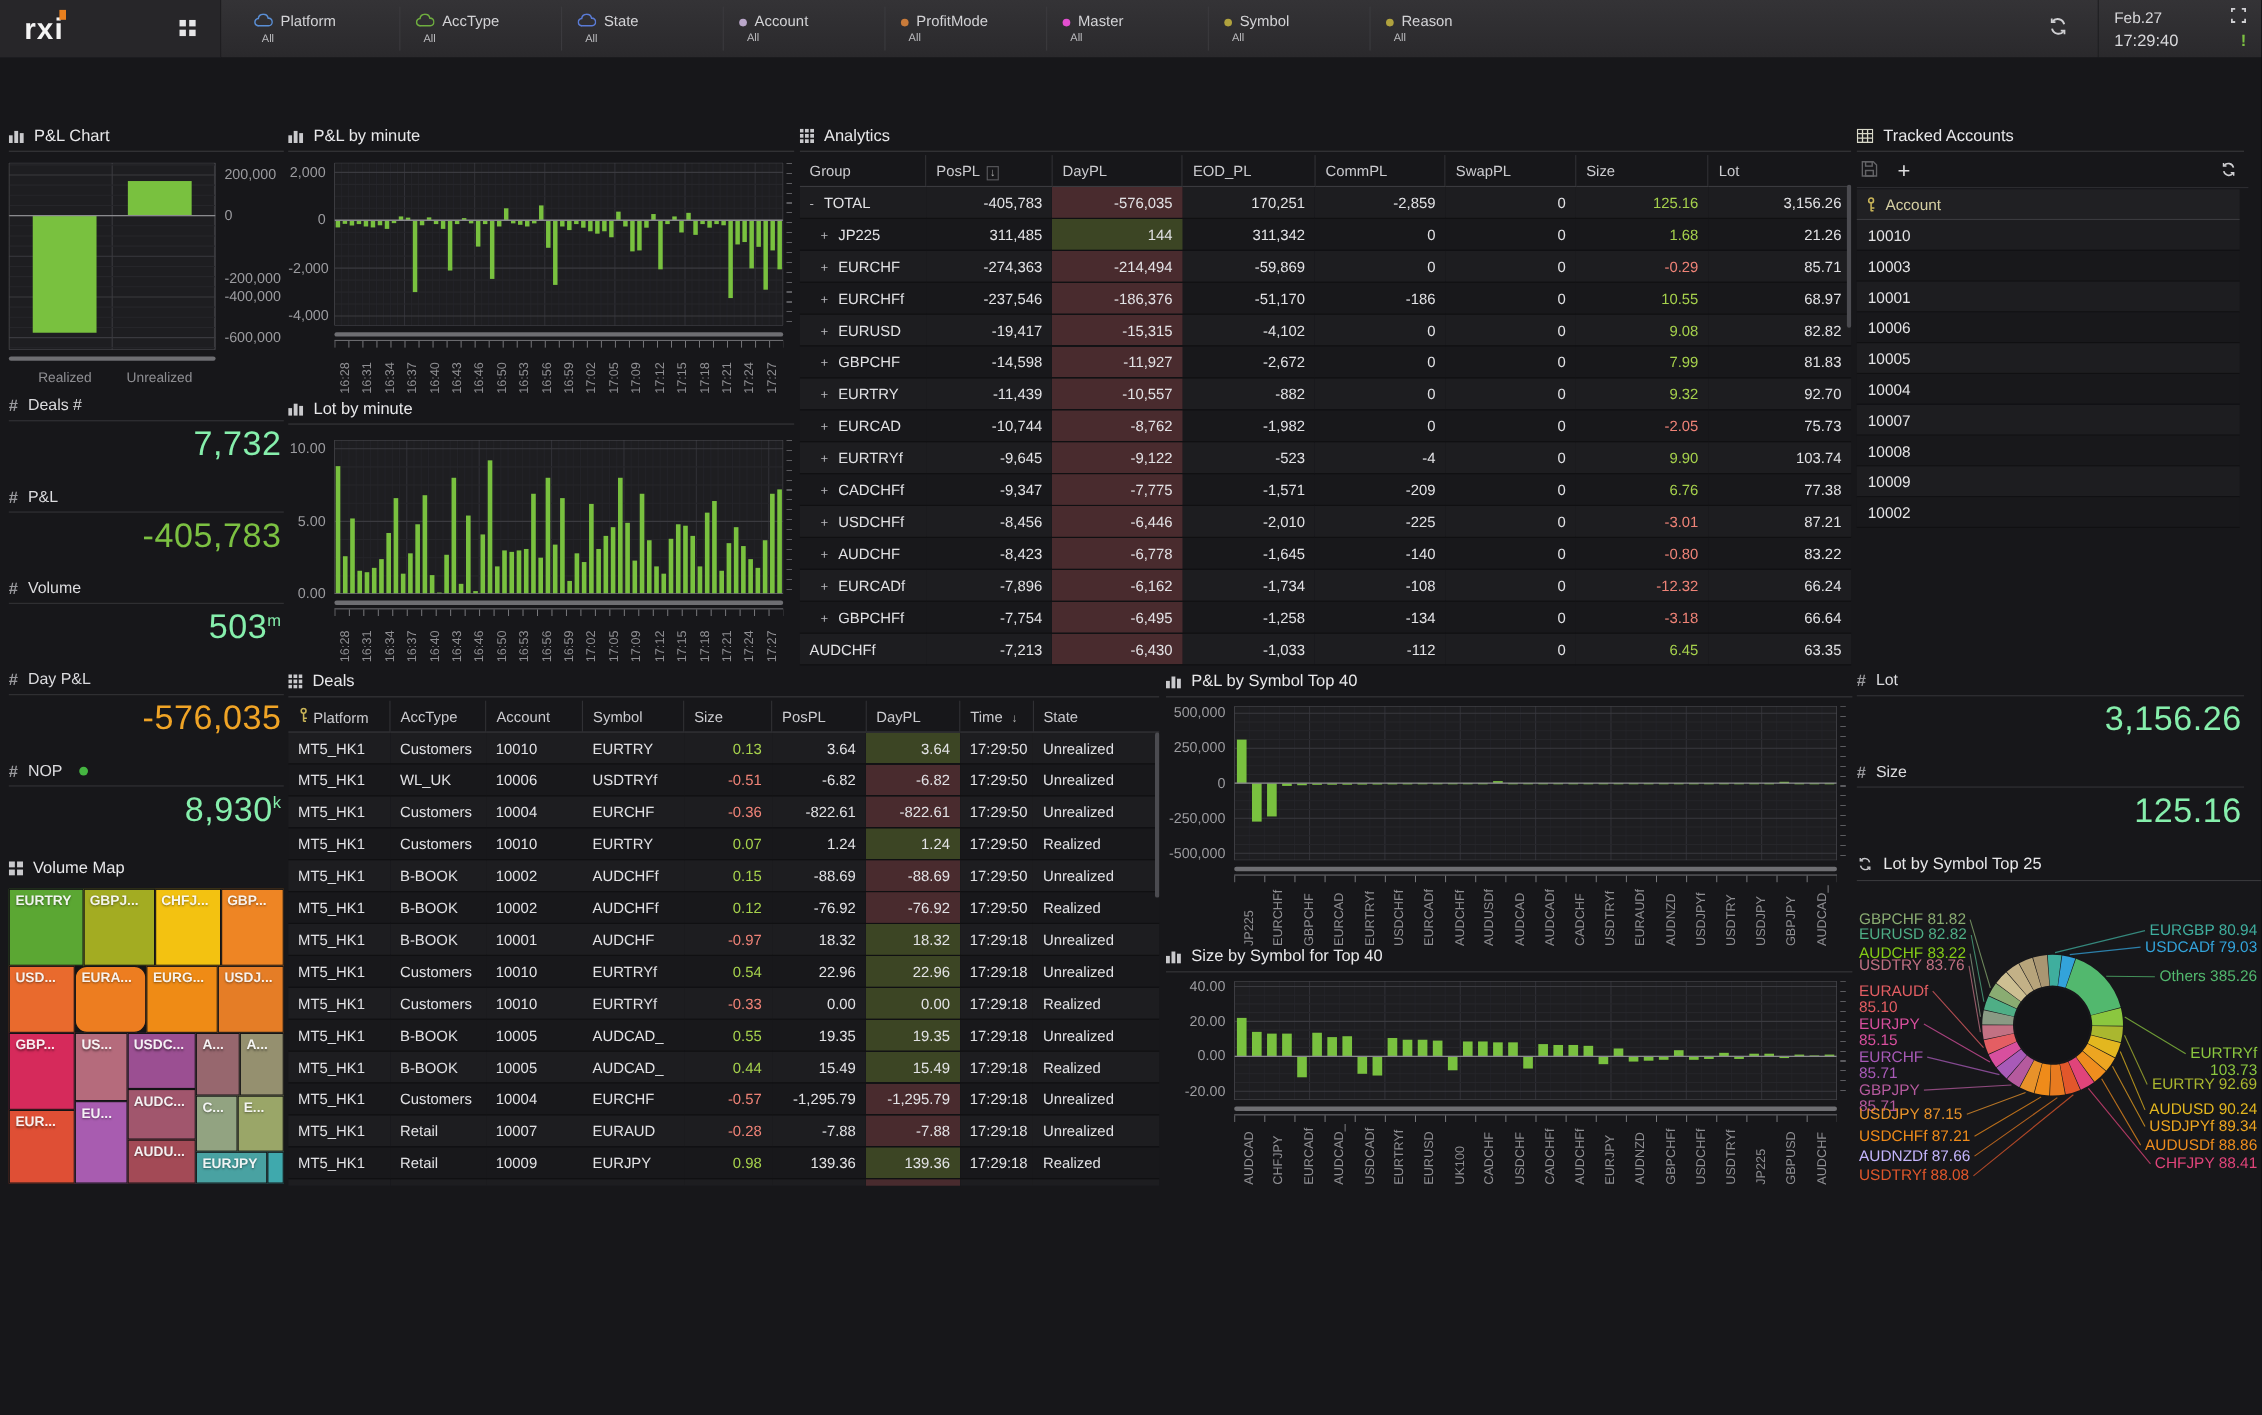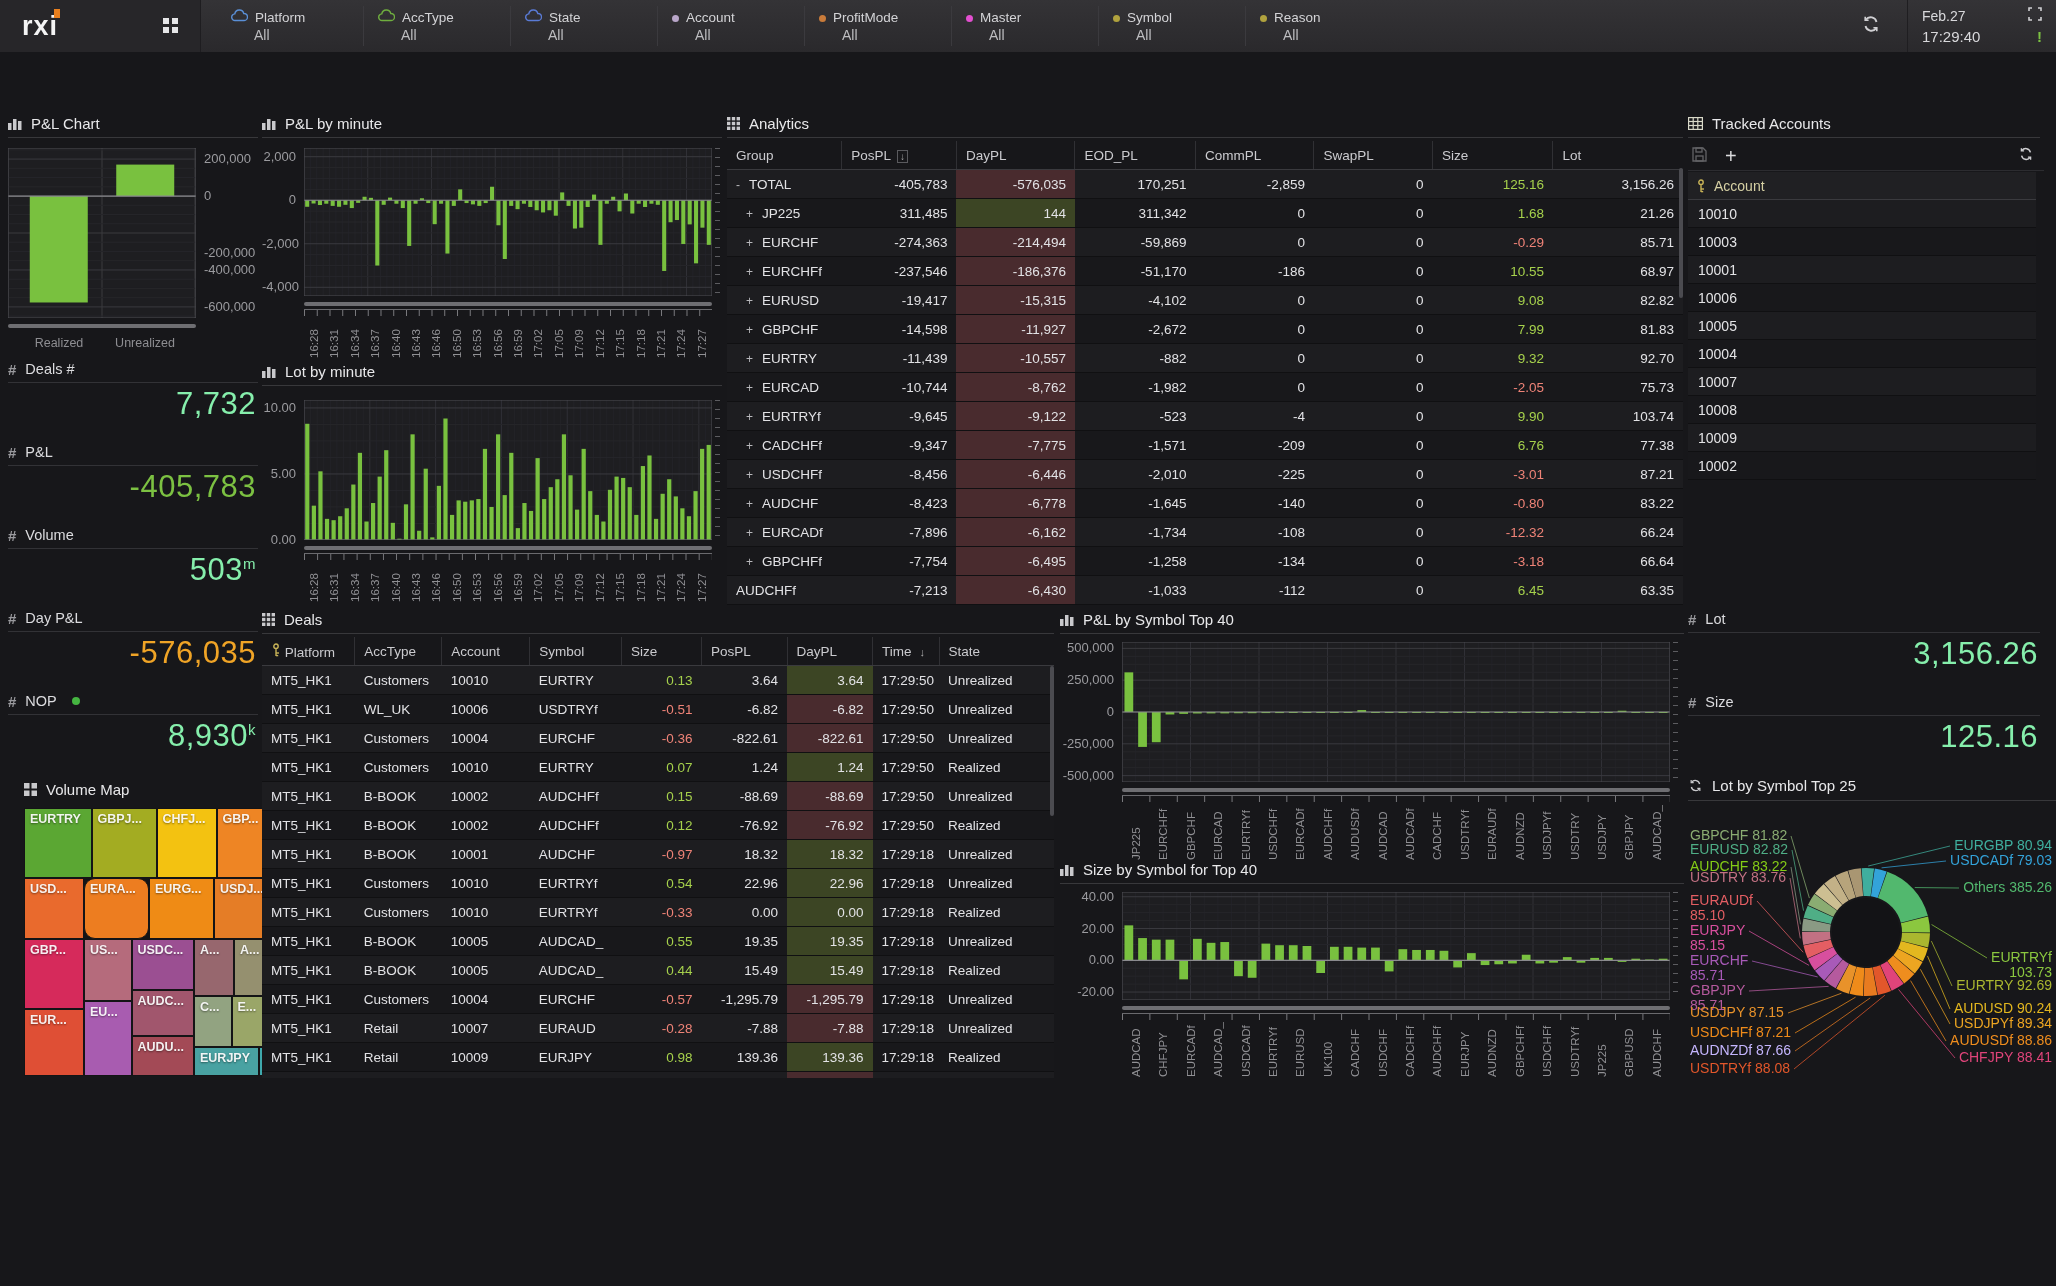--- a/index.html
+++ b/index.html
@@ -10,21 +10,21 @@
   #topbar{position:absolute;left:0;top:0;width:2056px;height:52px;
     background:linear-gradient(#343336,#2a292c);display:flex;align-items:stretch;}
   #logo-zone{width:200px;background:#272629;display:flex;align-items:center;border-right:1px solid #1e1d20;position:relative;}
   #logo-text{font-size:27px;font-weight:bold;color:#f4f4f4;letter-spacing:1px;margin-left:22px;position:relative;}
   #logo-dot{position:absolute;right:-2px;top:-2px;width:6px;height:9px;background:#e87f1e;}
   #grid-ico{position:absolute;right:22px;top:18px;}
   #filters{display:flex;align-items:center;margin-left:16px;}
   .filter{width:132px;height:40px;display:flex;flex-direction:column;justify-content:center;border-left:1px solid #3b3a3e;padding-left:14px;cursor:pointer;}
   .filter:first-child{border-left:none;}
   .f-top{display:flex;align-items:center;gap:7px;font-size:13.5px;color:#d3d3d6;}
-  .f-val{font-size:14px;color:#bdbdc0;margin-left:23px;margin-top:2px;}
+  .f-val{font-size:10px;color:#bdbdc0;margin-left:7px;margin-top:2px;}
   .f-dot{width:7px;height:7px;border-radius:50%;display:inline-block;}
   #topbar-right{margin-left:auto;display:flex;align-items:center;}
   #tb-refresh{margin-right:26px;cursor:pointer;}
   #tb-sep{width:1px;height:52px;background:#1f1e21;}
   #datetime{width:120px;padding:0 14px;display:flex;flex-direction:column;justify-content:center;gap:3px;}
   .dt-row{display:flex;align-items:center;justify-content:space-between;}
   #tb-date{font-size:14px;color:#d8d8db;}
   #tb-time{font-size:15px;color:#d8d8db;}
   #tb-alert{color:#7cc142;font-weight:bold;font-size:15px;}
 
@@ -296,21 +296,21 @@
   <div class="stat" id="stat-nop" style="top:690px;">
     <div class="stat-head">
         <span class="hash">#</span>
         <span>NOP</span>
         <span class="nop-dot"></span>
       </div>
     <div class="stat-div"></div>
     <div class="stat-value c-blue"><span>8,930</span><sup>k</sup></div>
   </div>
 
-  <section class="panel" id="volume-map-panel" style="left:24px;top:778px;width:250px;height:300px;">
+  <section class="panel" id="volume-map-panel" style="left:8px;top:778px;width:250px;height:300px;">
     <div class="phead">
       <svg width="13" height="13">
           <g fill="#c9c9cc">
             <rect x="0" y="0" width="5.5" height="5.5"></rect>
             <rect x="7.5" y="0" width="5.5" height="5.5"></rect>
             <rect x="0" y="7.5" width="5.5" height="5.5"></rect>
             <rect x="7.5" y="7.5" width="5.5" height="5.5"></rect>
           </g>
         </svg>
       <span>Volume Map</span>

